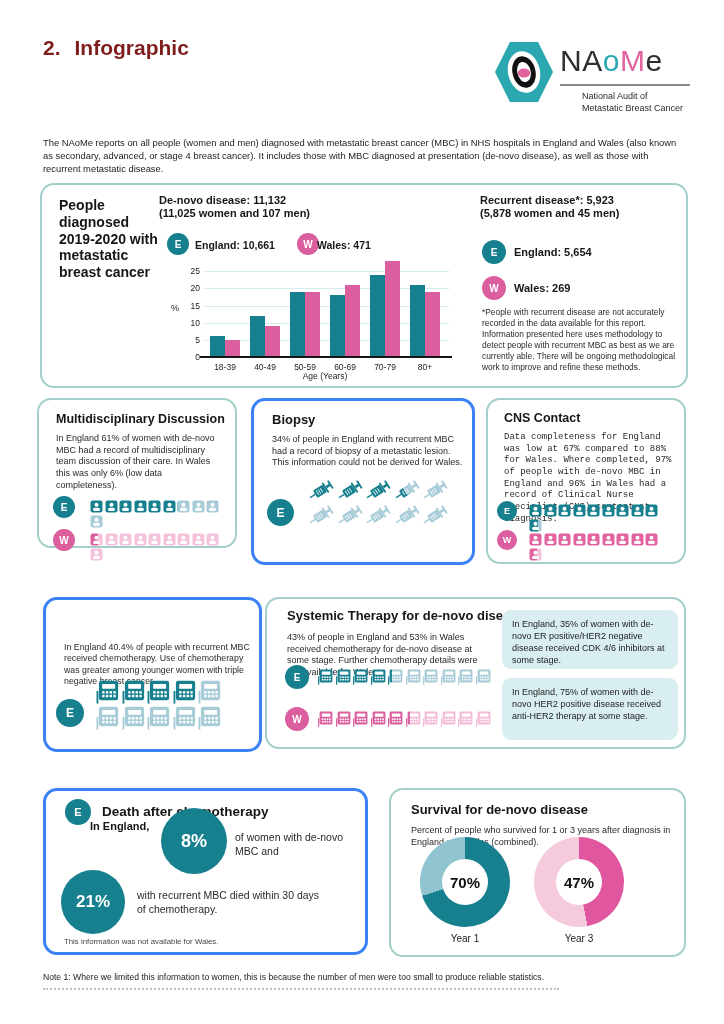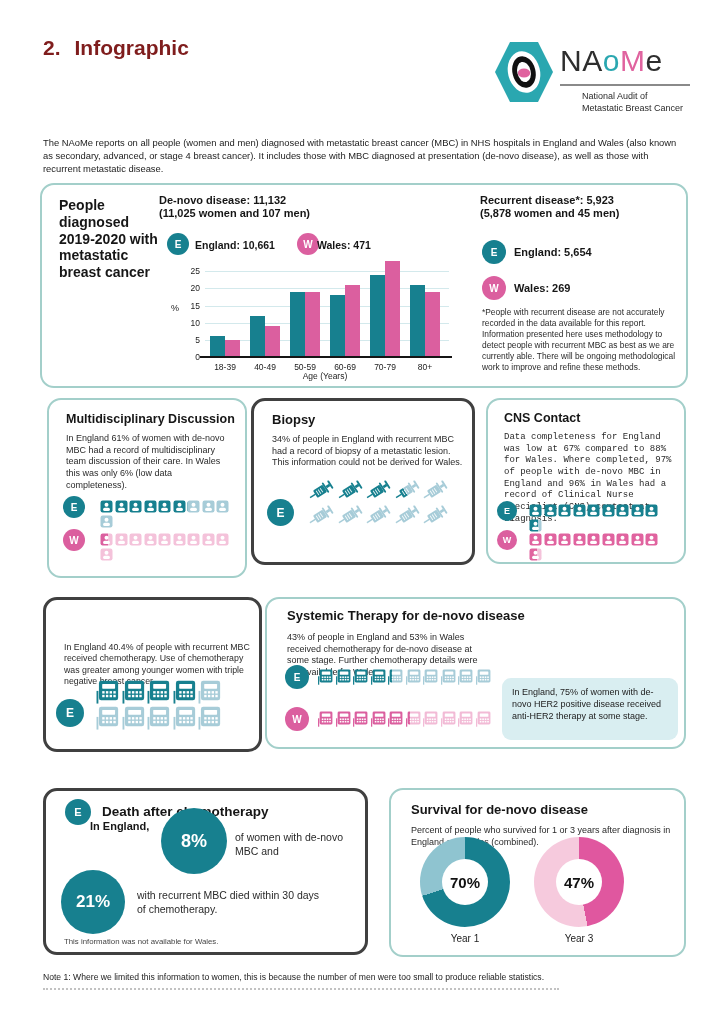--- a/index.html
+++ b/index.html
@@ -3,21 +3,21 @@
 <meta charset="utf-8">
 <style>
   html,body{margin:0;padding:0;background:#fff;}
   .page{position:relative;width:724px;height:1024px;background:#fff;overflow:hidden;
         font-family:"Liberation Sans",sans-serif;color:#222;}
   .abs{position:absolute;}
   .heading{left:43px;top:36px;font-size:21px;font-weight:bold;color:#7f1d1d;}
   .heading .num{margin-right:14px;}
   .intro{left:43px;top:136px;width:645px;font-size:9.4px;line-height:1.4;color:#1c1c1c;}
   .panel{position:absolute;border:2.5px solid #A3CFCA;border-radius:14px;background:#fff;box-sizing:border-box;}
-  .panel.dark{border:3px solid #404040;}
+  .panel.dark{border:3px solid #3b82f6;}
   .ptitle{position:absolute;font-weight:bold;color:#161616;font-size:12.5px;line-height:1.2;}
   .pbody{position:absolute;font-size:9px;line-height:1.3;color:#2a2a2a;}
   .badge{position:absolute;border-radius:50%;color:#fff;font-weight:bold;display:flex;align-items:center;justify-content:center;}
   .badge.e{background:#17808F;} .badge.w{background:#DB5F9F;}
   .leglabel{position:absolute;font-weight:bold;font-size:10.5px;color:#161616;}
   .picto{position:absolute;display:flex;flex-wrap:wrap;align-items:center;}
   .picto svg{display:block;}
   .callout{position:absolute;background:#D9EEF1;border-radius:9px;box-sizing:border-box;padding:9px 10px;font-size:9px;line-height:1.32;color:#222;}
   
   .chart{position:absolute;width:240px;height:96px;}
@@ -117,21 +117,21 @@
       <div>Recurrent disease*: 5,923</div>
       <div>(5,878 women and 45 men)</div>
     </div>
     <div class="badge e" style="left:440px;top:55px;width:24px;height:24px;font-size:10px;">E</div>
     <div class="leglabel" style="left:472px;top:61px;font-size:11px;">England: 5,654</div>
     <div class="badge w" style="left:440px;top:91px;width:24px;height:24px;font-size:10px;">W</div>
     <div class="leglabel" style="left:472px;top:97px;font-size:11px;">Wales: 269</div>
     <div class="pbody" style="left:440px;top:122px;width:200px;font-size:8.4px;">*People with recurrent disease are not accurately recorded in the data available for this report. Information presented here uses methodology to detect people with recurrent MBC as best as we are currently able. There will be ongoing methodological work to improve and refine these methods.</div>
   </div>
 
-  <div class="panel" style="left:47px;top:398px;width:200px;height:180px;">
+  <div class="panel" style="left:37px;top:398px;width:200px;height:150px;">
     <div class="ptitle" style="left:17px;top:12px;width:180px;">Multidisciplinary Discussion</div>
     <div class="pbody" style="left:17px;top:33px;width:166px;">In England 61% of women with de-novo MBC had a record of multidisciplinary team discussion of their care. In Wales this was only 6% (low data completeness).</div>
     <div class="badge e" style="left:14px;top:96px;width:22px;height:22px;font-size:10px;">E</div>
     <div class="picto" style="left:51px;top:100px;width:142px;">
         <span style="margin:0 1.5px 2px 0">
           <svg width="13" height="13" viewBox="0 0 13 13">
             <defs>
               <linearGradient id="g1" gradientUnits="userSpaceOnUse" x1="0" y1="0" x2="13" y2="0">
                 <stop offset="1" stop-color="#17808F"></stop>
                 <stop offset="1" stop-color="#A7CCD8"></stop>
@@ -1513,20 +1513,21 @@
             <rect x="10" y="10.2" width="2.2" height="2.2" fill="#fff"></rect>
             <rect x="13.4" y="10.2" width="2.2" height="2.2" fill="#fff"></rect>
             <rect x="16.8" y="10.2" width="2.2" height="2.2" fill="#fff"></rect>
             <rect x="6.6" y="13.6" width="2.2" height="2.2" fill="#fff"></rect>
             <rect x="10" y="13.6" width="2.2" height="2.2" fill="#fff"></rect>
             <rect x="13.4" y="13.6" width="2.2" height="2.2" fill="#fff"></rect>
             <rect x="16.8" y="13.6" width="2.2" height="2.2" fill="#fff"></rect>
           </svg>
         </span>
       </div>
+    <div class="callout" style="left:235px;top:11px;width:176px;height:59px;">In England, 35% of women with de-novo ER positive/HER2 negative disease received CDK 4/6 inhibitors at some stage.</div>
     <div class="callout" style="left:235px;top:79px;width:176px;height:62px;">In England, 75% of women with de-novo HER2 positive disease received anti-HER2 therapy at some stage.</div>
   </div>
 
   <div class="panel dark" style="left:43px;top:788px;width:325px;height:167px;">
     <div class="badge e" style="left:19px;top:8px;width:26px;height:26px;font-size:11px;">E</div>
     <div class="ptitle" style="left:56px;top:13px;font-size:13.5px;">Death after chemotherapy</div>
     <div class="ptitle" style="left:44px;top:29px;font-size:11px;">In England,</div>
     <div class="bigcircle" style="left:115px;top:17px;width:66px;height:66px;font-size:18px;">8%</div>
     <div class="pbody" style="left:189px;top:40px;width:120px;font-size:10.5px;">of women with de-novo MBC and</div>
     <div class="bigcircle" style="left:15px;top:79px;width:64px;height:64px;font-size:17px;">21%</div>

